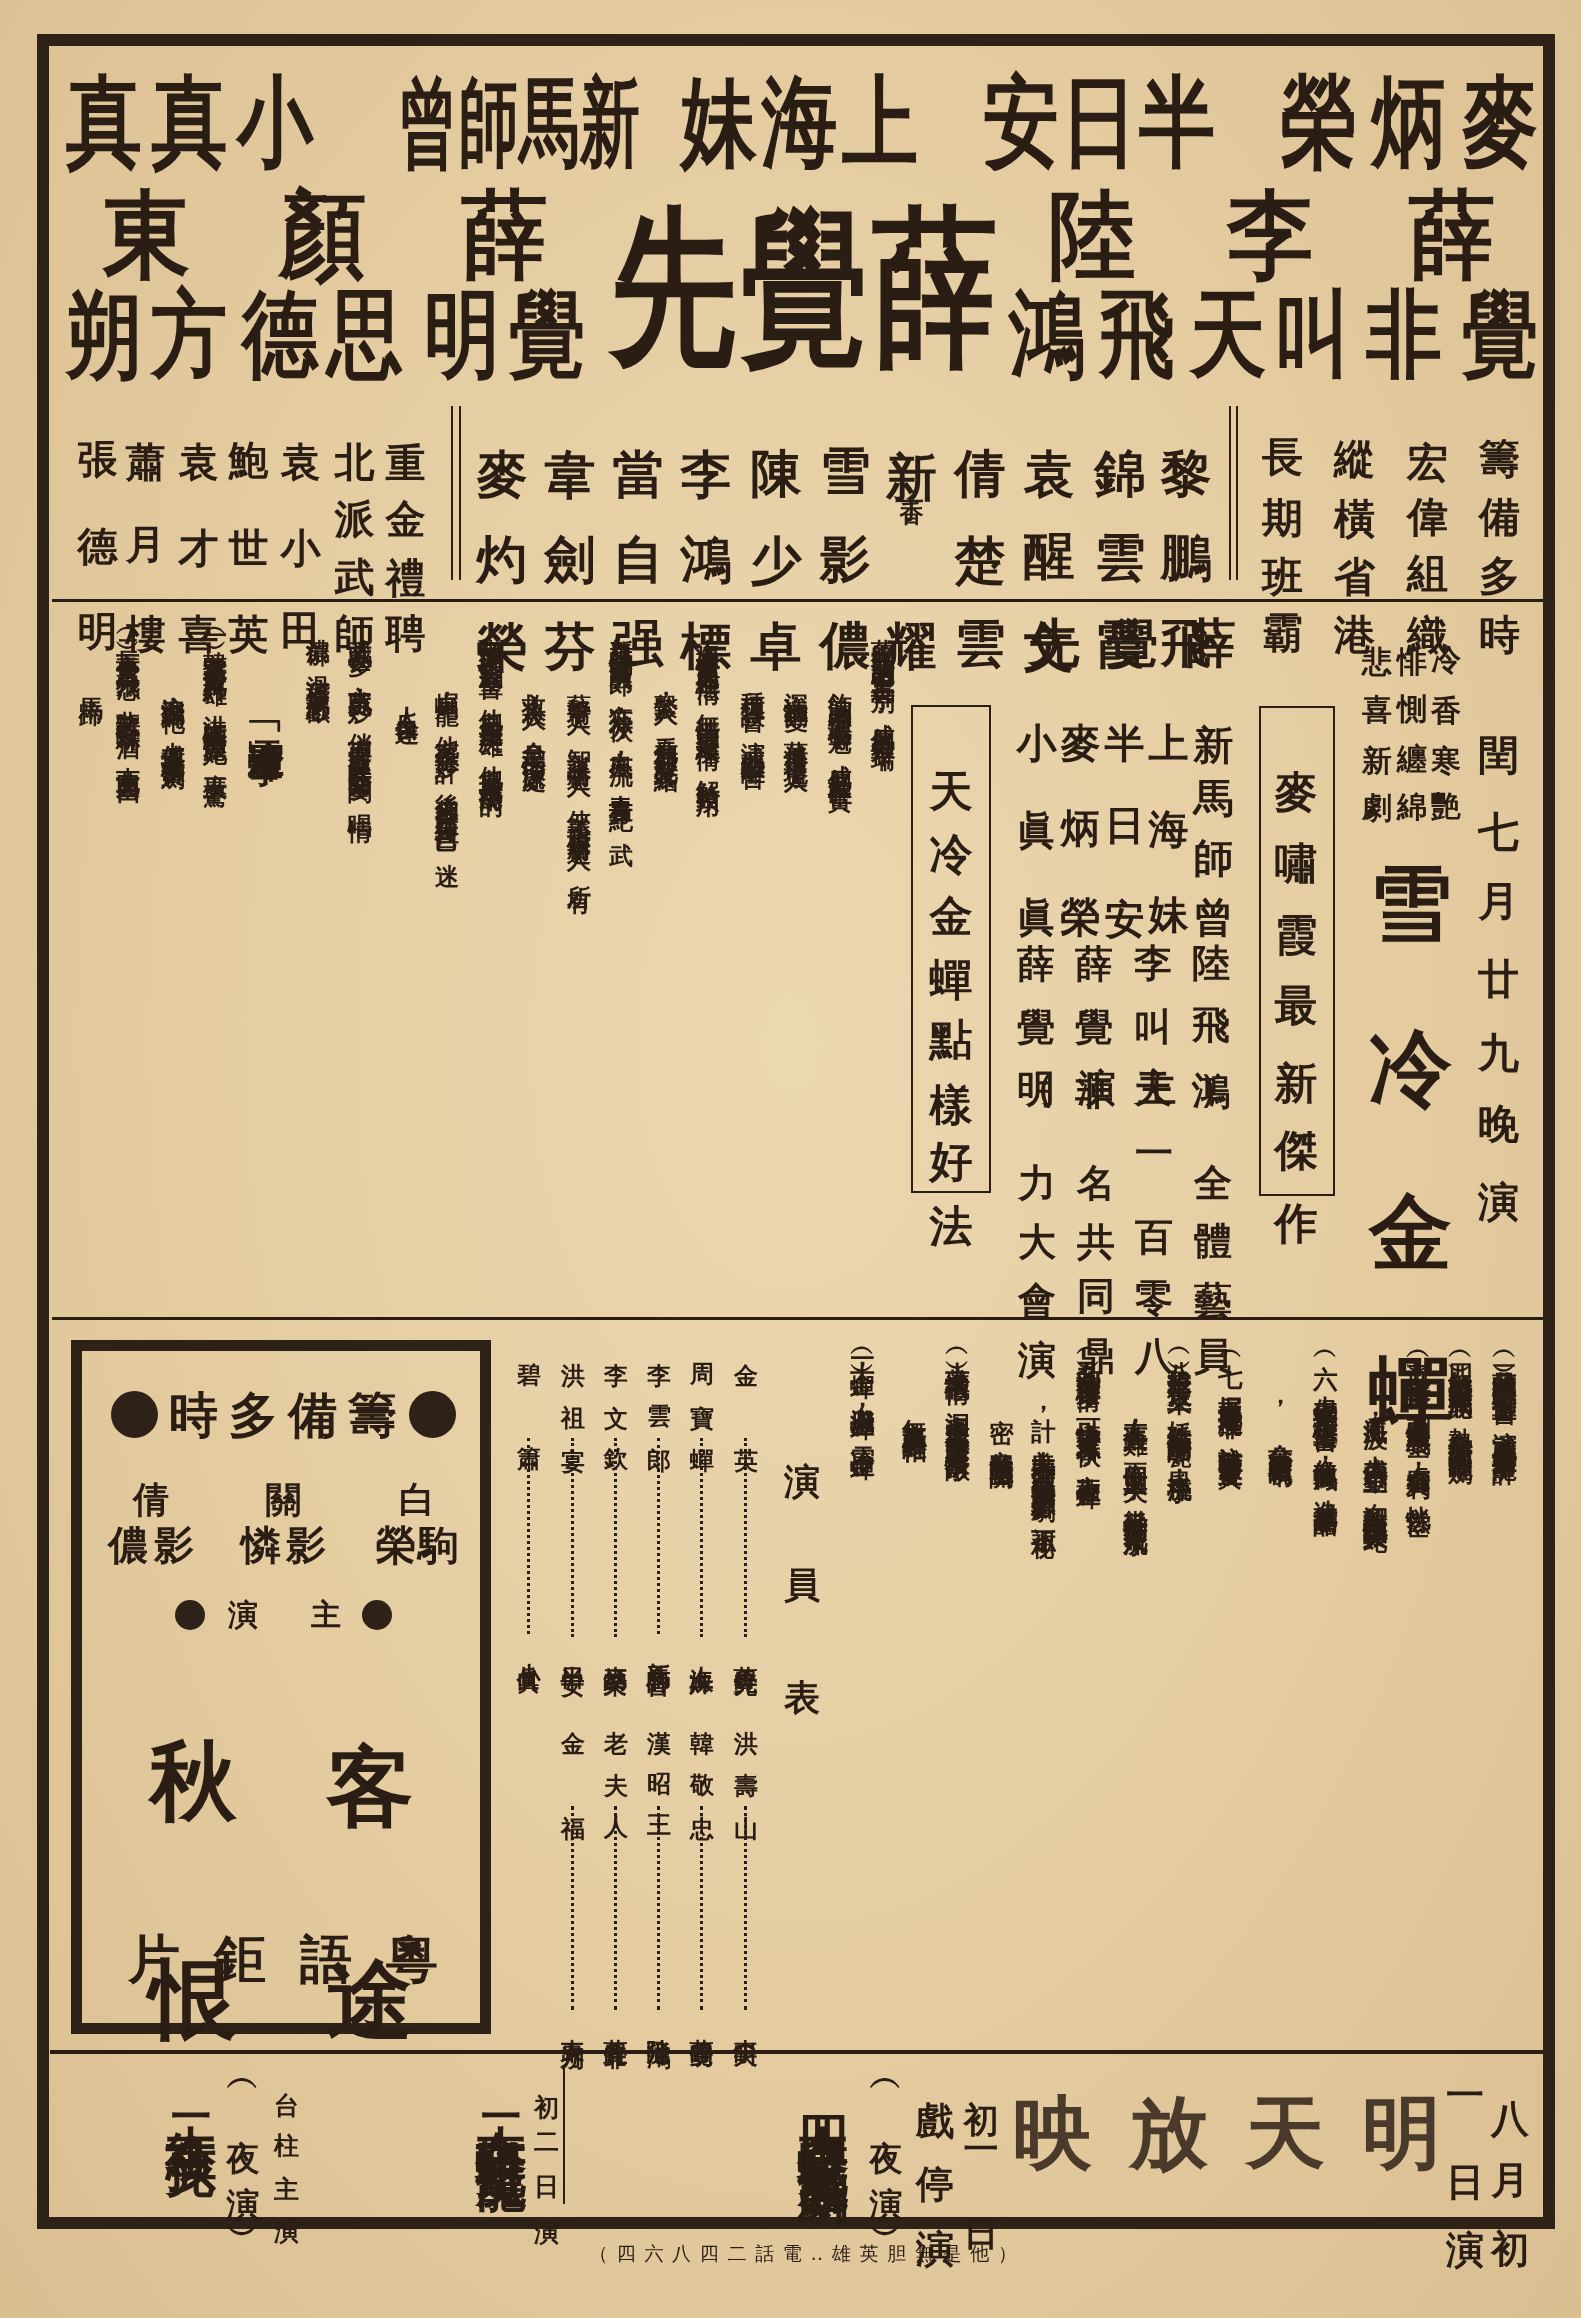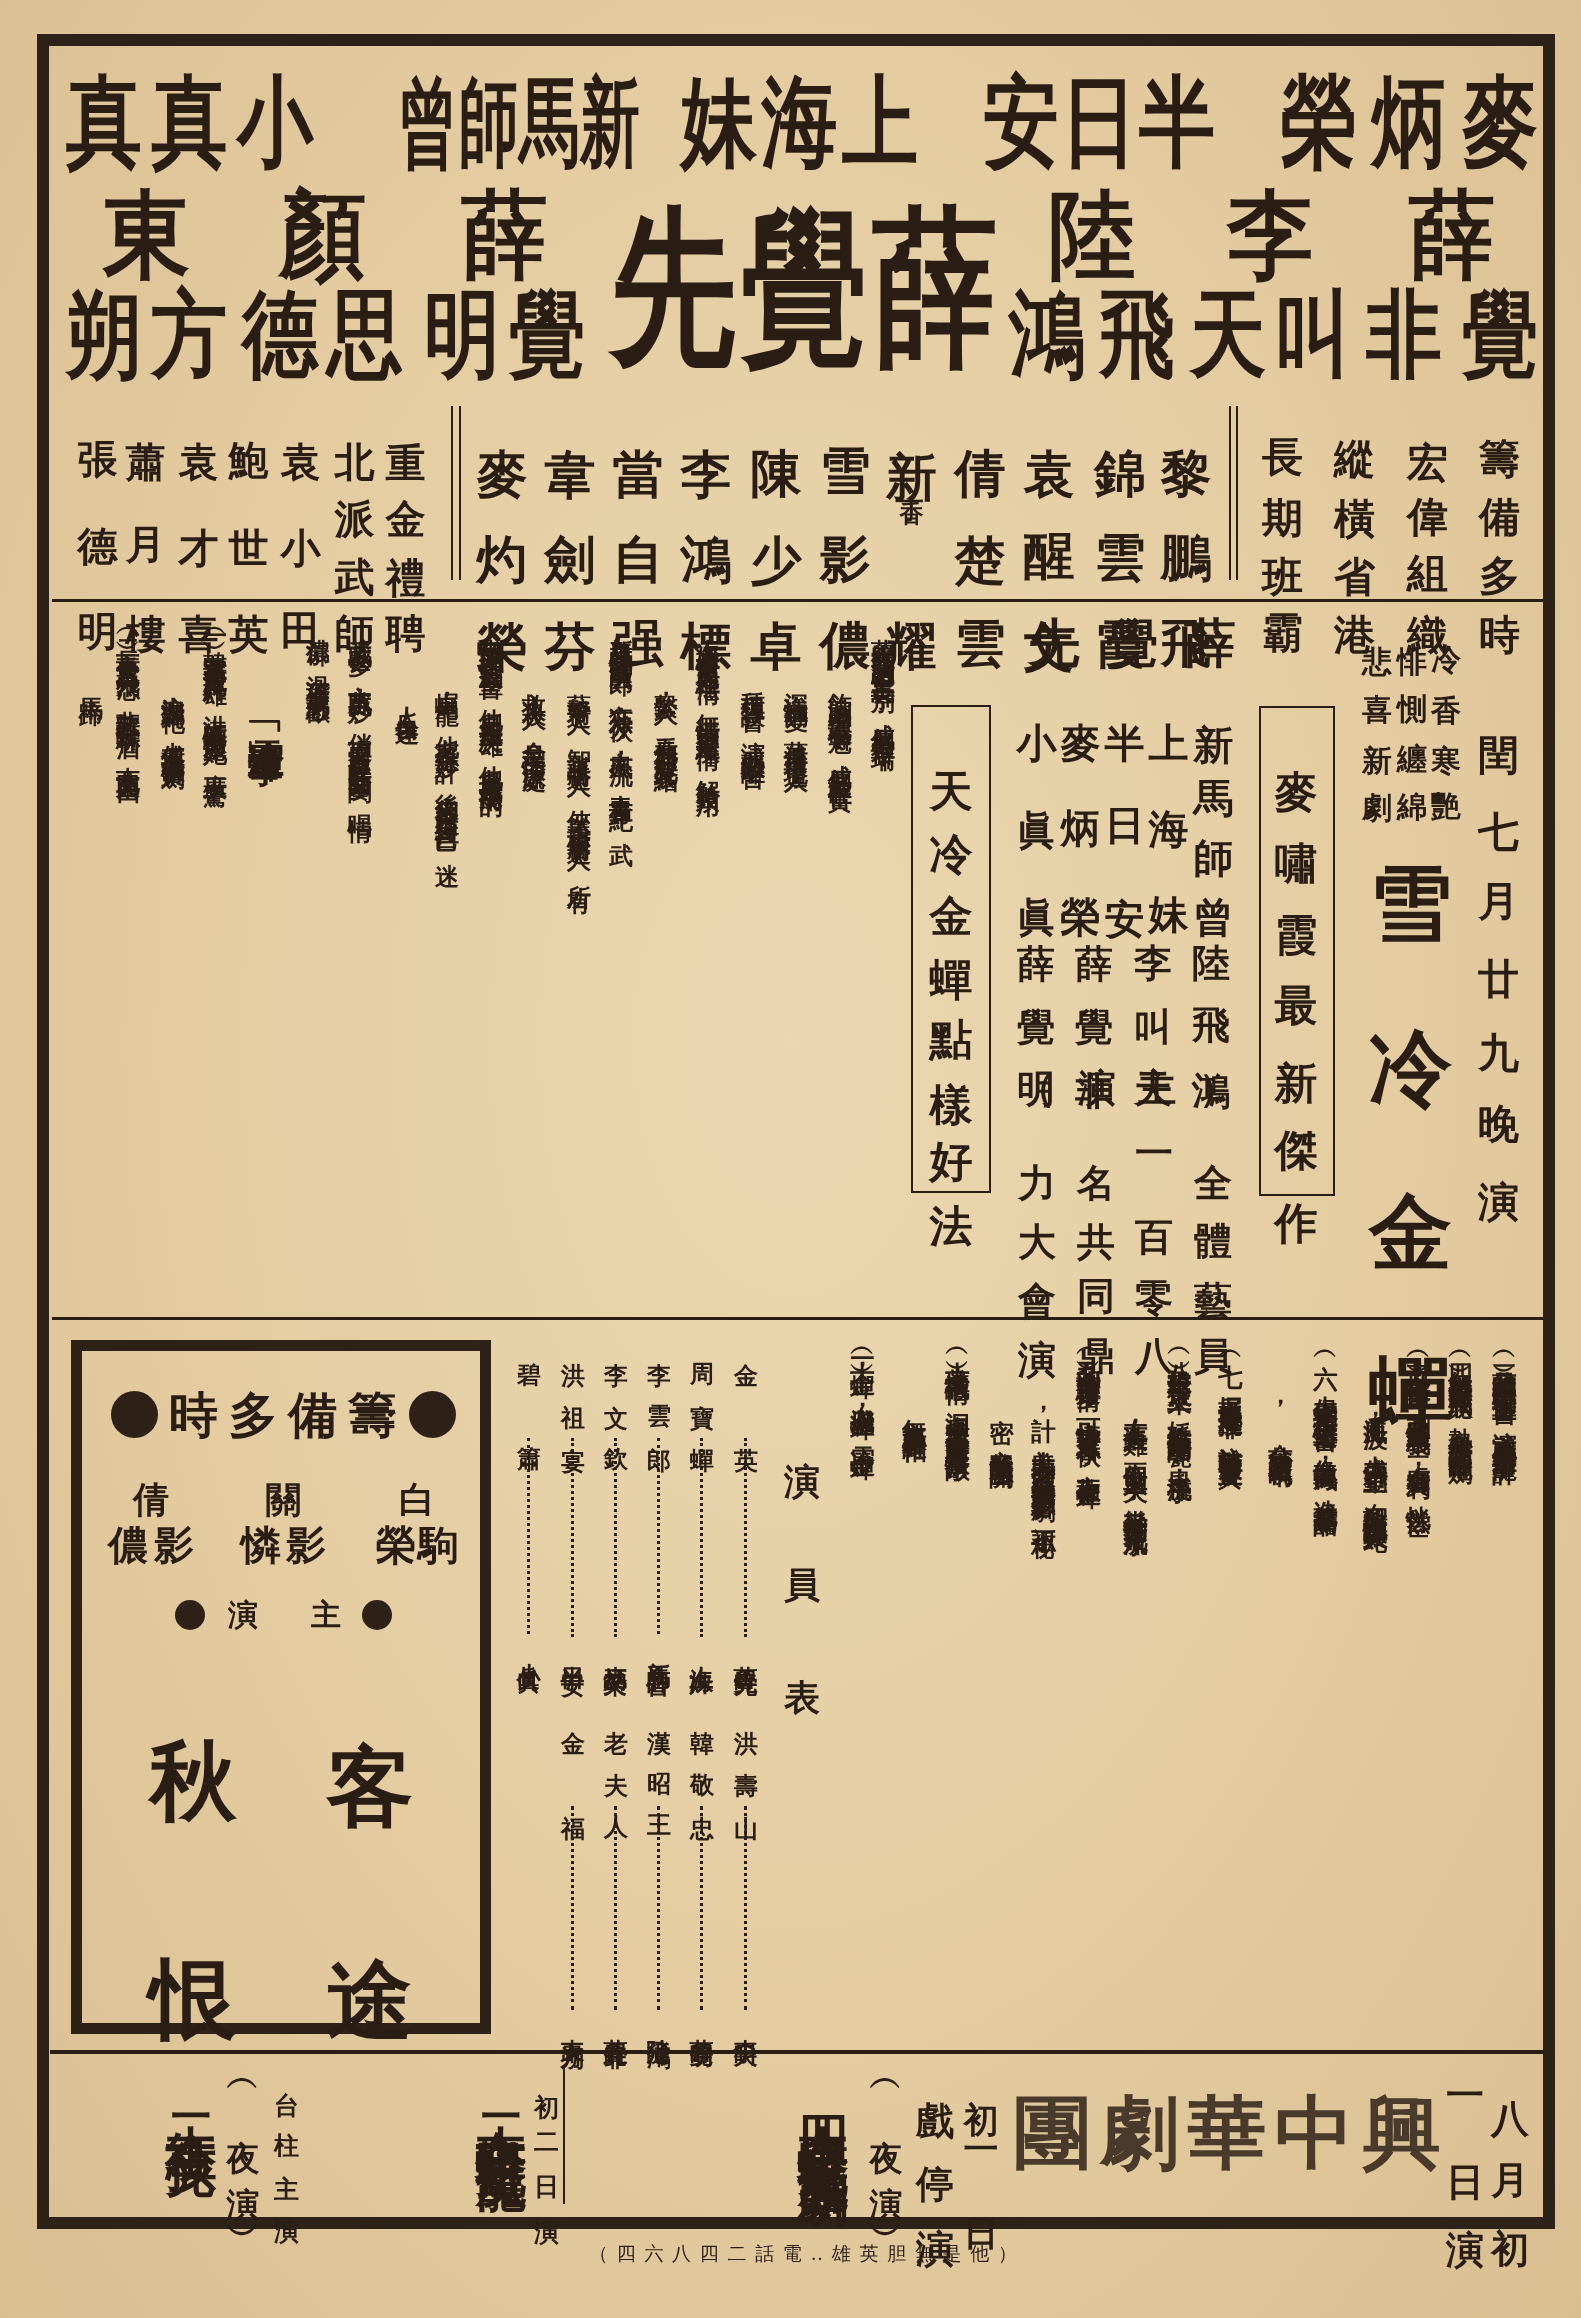--- a/index.html
+++ b/index.html
@@ -263,26 +263,27 @@
     <div class="a hc" style="left:0;top:0;width:100%;font-size:36px">倩</div>
     <div class="a hj" style="left:0;top:44px;width:100%;font-size:40px">影儂</div>
   </div>
 
   <div class="a dot" style="left:175px;top:1600px;width:30px;height:30px"></div>
   <div class="a hj" style="left:228px;top:1600px;width:113px;font-size:30px">主演</div>
   <div class="a dot" style="left:362px;top:1600px;width:30px;height:30px"></div>
 
   <div class="a vj" style="left:328px;top:1667px;width:87px;height:220px;font-size:87px">客途</div>
   <div class="a vj" style="left:151px;top:1667px;width:87px;height:220px;font-size:87px">秋恨</div>
+  <div class="a hj" style="left:128px;top:1933px;width:310px;font-size:52px">粵語鉅片</div>
 
   <div class="a rule" style="left:50px;top:2050px;width:1493px;height:4px"></div>
 
   <div class="a vj" style="left:1491px;top:2071px;width:38px;height:126px;font-size:38px">八月初</div>
   <div class="a vj" style="left:1446px;top:2075px;width:38px;height:123px;font-size:38px">一日演</div>
-  <div class="a hj faded" style="left:1013px;top:2093px;width:428px;font-size:79px">興中華劇團</div>
+  <div class="a hj faded" style="left:1013px;top:2093px;width:428px;font-size:79px">明天放映</div>
   <div class="a vj" style="left:964px;top:2071px;width:35px;height:119px;font-size:35px">初一日</div>
   <div class="a vj" style="left:916px;top:2071px;width:38px;height:126px;font-size:38px">戲停演</div>
   <div class="a vj" style="left:870px;top:2067px;width:33px;height:138px;font-size:33px">（夜演）</div>
   <div class="a vwrap" style="left:574px;top:2077px;width:277px;height:126px;font-size:51px;line-height:55px;letter-spacing:7.1px">四本白蟒抗魔龍新劇・</div>
   <div class="a rule" style="left:563px;top:2065px;width:1.6px;height:139px"></div>
   <div class="a vj" style="left:534px;top:2073px;width:25px;height:125px;font-size:25px">初二日演</div>
   <div class="a vwrap" style="left:302px;top:2077px;width:228px;height:126px;font-size:51px;line-height:57px;letter-spacing:7.1px">二本白蟒抗魔龍・</div>
   <div class="a vj" style="left:274px;top:2071px;width:25px;height:126px;font-size:25px">台柱主演</div>
   <div class="a vj" style="left:227px;top:2067px;width:33px;height:138px;font-size:33px">（夜演）</div>
   <div class="a vwrap" style="left:55px;top:2077px;width:164px;height:126px;font-size:51px;line-height:55px;letter-spacing:7.1px">二本紅孩兒・</div>

